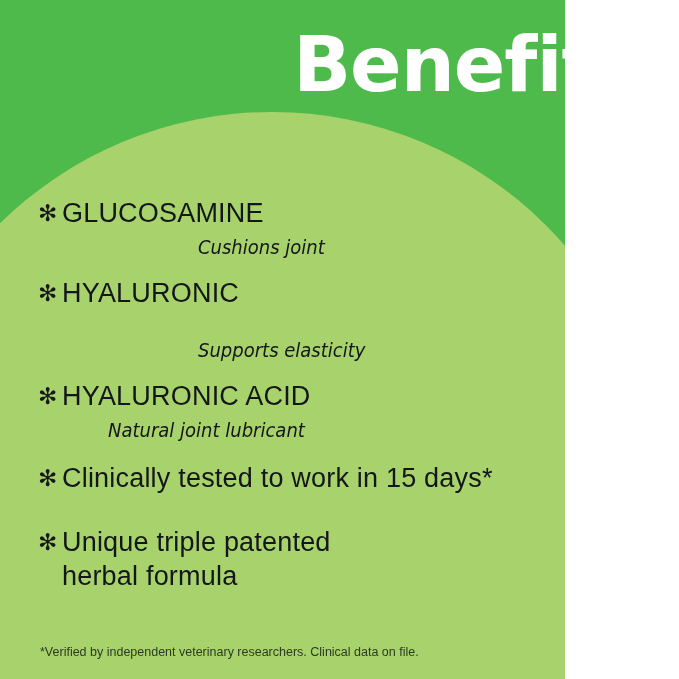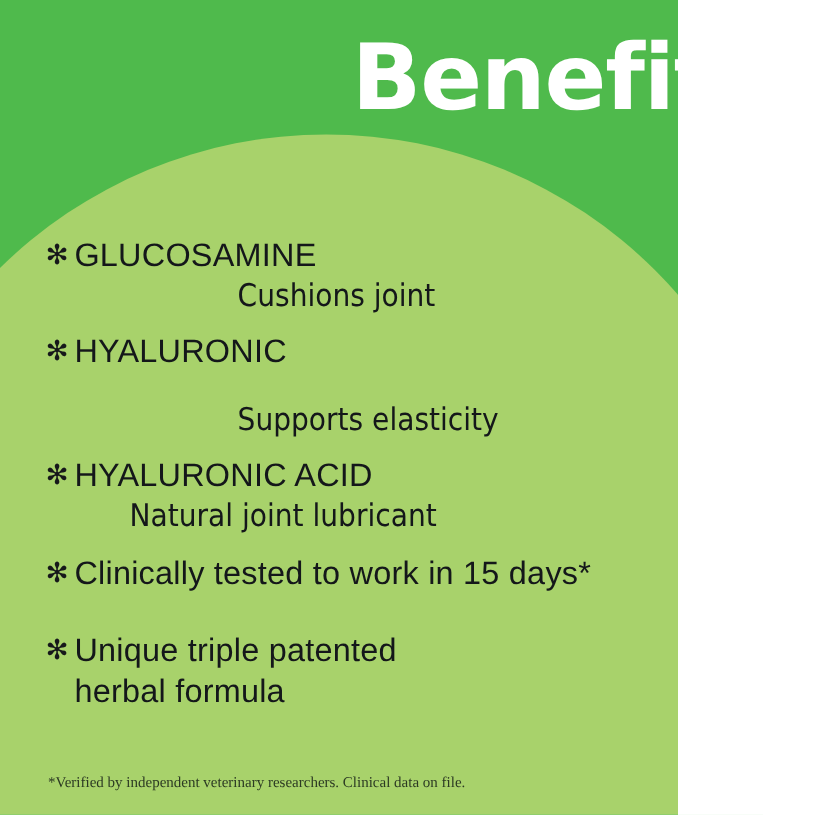--- a/index.html
+++ b/index.html
@@ -75,39 +75,40 @@
     line-height: 34px;
     color: #14171A;
     letter-spacing: 0.2px;
     white-space: pre-line;
   }
   .sub {
     margin-left: 160px;
     margin-top: 1px;
     font-family: "DejaVu Sans Condensed", "DejaVu Sans", sans-serif;
     font-stretch: condensed;
-    font-size: 26px;
+    font-style: italic;
+    font-size: 20px;
     line-height: 33px;
     color: #14171A;
   }
   .item.i1 { margin-bottom: 12px; }
   .item.i2 { margin-bottom: 12px; }
   .item.i3 { margin-bottom: 14px; }
   .item.i4 { margin-bottom: 30px; }
 
   .item.i1 .sub { margin-left: 160px; }
   .item.i2 .sub { margin-left: 160px; margin-top: 24px; }
   .item.i3 .sub { margin-left: 70px; }
 
   
   .footnote {
     position: absolute;
     left: 40px;
     top: 645px;
-    font-family: Liberation Serif, serif;
+    font-family: Liberation Sans, sans-serif;
     font-stretch: condensed;
     font-size: 12.5px;
     line-height: 15px;
     color: #2C3A23;
     white-space: nowrap;
   }
 </style>
 </head>
 <body>
 

